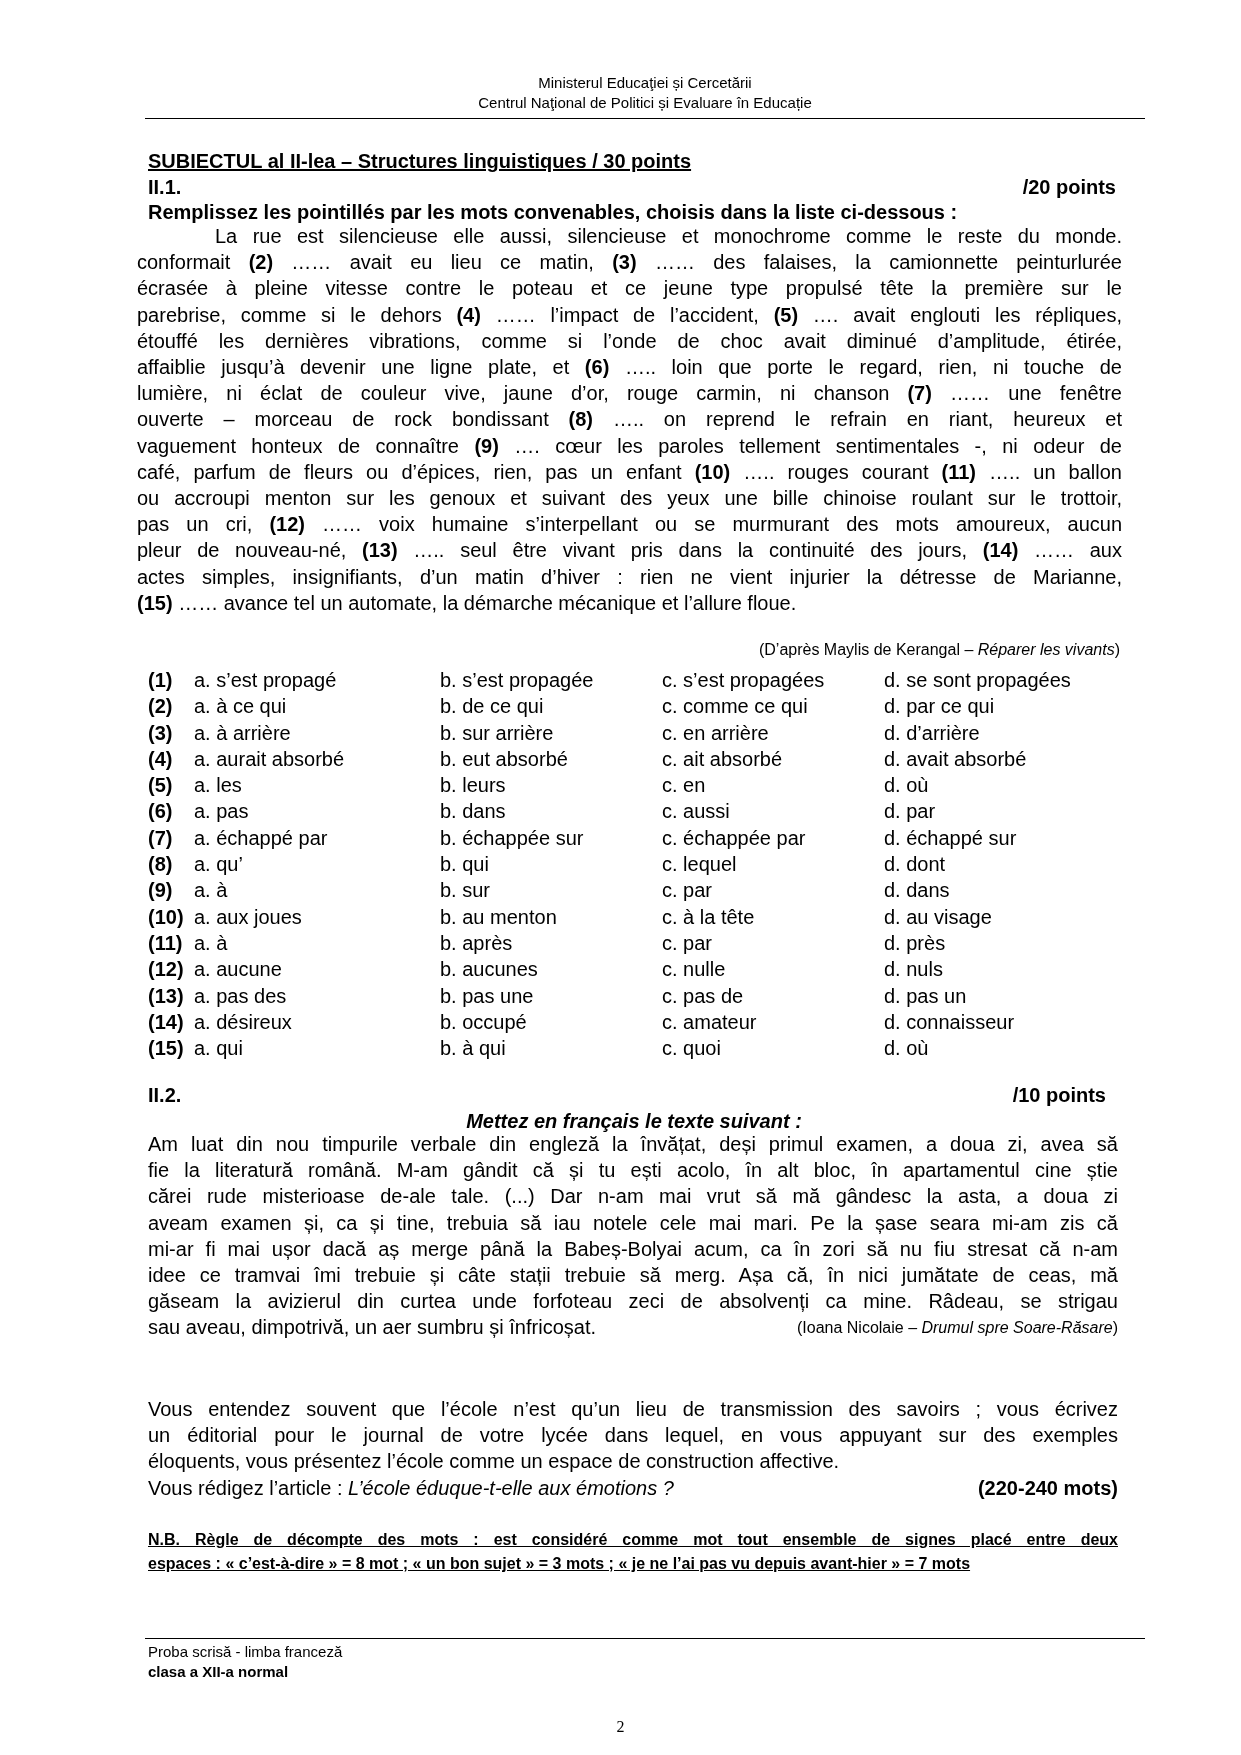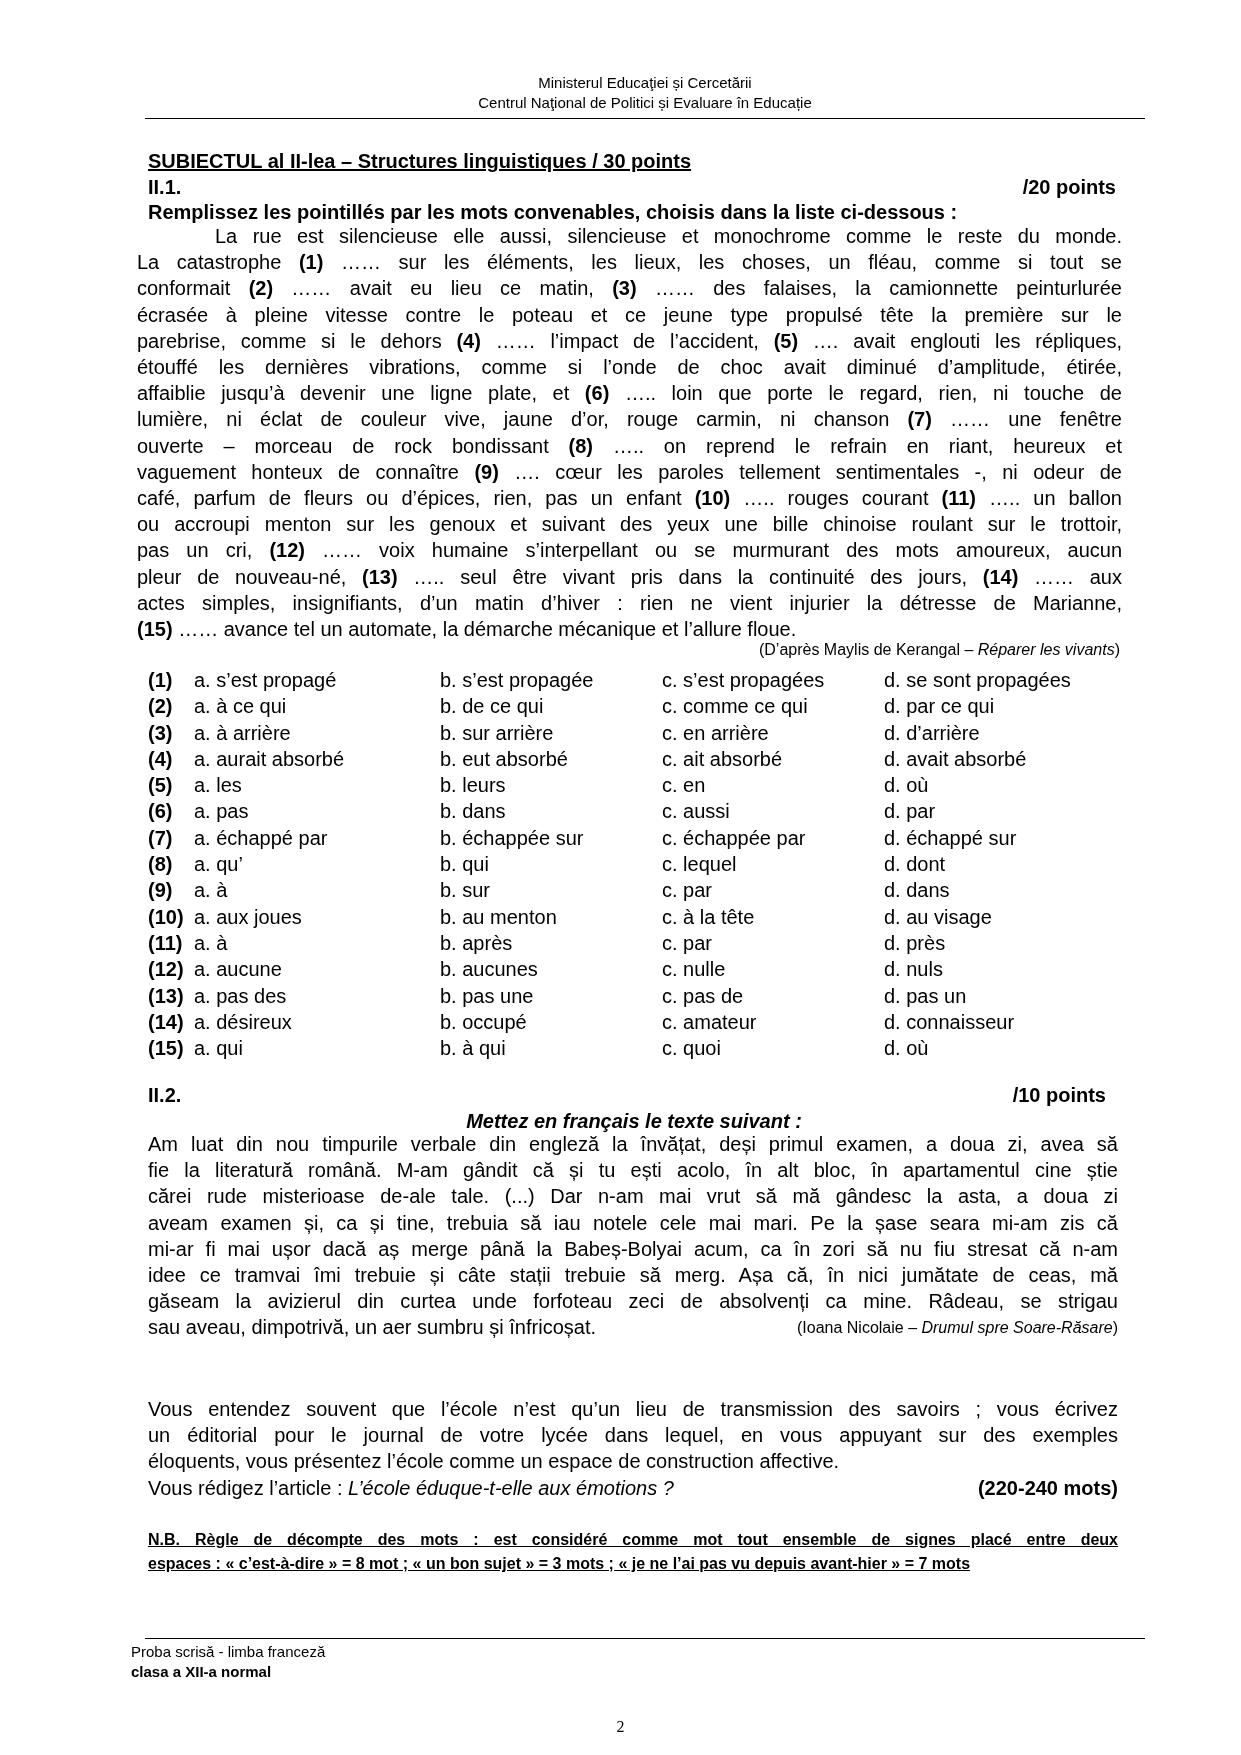--- a/index.html
+++ b/index.html
@@ -34,21 +34,21 @@
   .opt-b { width: 222px; }
   .opt-c { width: 222px; }
   .opt-d { width: 236px; }
 
   .nb { font-weight: bold; font-size: 16px; line-height: 24px; }
   .nb .ln { display: block; text-align: justify; text-align-last: justify; white-space: nowrap; }
   .nb .ln.last { text-align-last: left; }
 
   .footer-rule { position: absolute; left: 145px; top: 1638px; width: 1000px; height: 0;
                  border-top: 1.5px solid #000; }
-  .footer { position: absolute; left: 131px; top: 1642px; font-size: 15px; line-height: 20px; }
+  .footer { position: absolute; left: 148px; top: 1642px; font-size: 15px; line-height: 20px; }
   .footer .b { font-weight: bold; }
   .page-num { position: absolute; left: 0; width: 1241px; top: 1718px; text-align: center;
               font-family: "Liberation Serif", "DejaVu Serif", serif; font-size: 16px; }
 </style>
 </head>
 <body>
 
 <div class="page">
 
   <div class="header">
@@ -61,21 +61,20 @@
     <div class="sec-title">SUBIECTUL al II-lea – Structures linguistiques / 30 points</div>
     <div class="row-split" style="margin-top:2px;">
       <span>II.1.</span>
       <span style="padding-right:4px;">/20 points</span>
     </div>
     <div class="instr" style="margin-top:0px;">Remplissez les pointillés par les mots convenables, choisis dans la liste ci-dessous :</div>
   </div>
 
   <div class="block para" style="top:223px; left:137px; width:985px;" id="passage1">
       <span class="ln indent">La rue est silencieuse elle aussi, silencieuse et monochrome comme le reste du monde.</span>
-      <span class="ln">La catastrophe <b>(1)</b> ……  sur les éléments, les lieux, les choses, un fléau, comme si tout se</span>
       <span class="ln">conformait <b>(2)</b> …… avait eu lieu ce matin, <b>(3)</b> …… des falaises, la camionnette peinturlurée</span>
       <span class="ln">écrasée à pleine vitesse contre le poteau et ce jeune type propulsé tête la première  sur le</span>
       <span class="ln">parebrise, comme si le dehors <b>(4)</b> …… l’impact de l’accident, <b>(5)</b> ….  avait englouti les répliques,</span>
       <span class="ln">étouffé les  dernières vibrations, comme si l’onde de choc avait diminué d’amplitude, étirée,</span>
       <span class="ln">affaiblie jusqu’à devenir une ligne plate, et <b>(6)</b> ….. loin que porte le regard, rien, ni touche de</span>
       <span class="ln">lumière, ni éclat de couleur vive, jaune d’or, rouge carmin, ni chanson <b>(7)</b> ……  une fenêtre</span>
       <span class="ln">ouverte – morceau de rock bondissant <b>(8)</b> …..  on reprend le refrain en riant, heureux et</span>
       <span class="ln">vaguement honteux de connaître <b>(9)</b> …. cœur les paroles tellement sentimentales -, ni odeur de</span>
       <span class="ln">café, parfum de fleurs ou d’épices, rien, pas un enfant <b>(10)</b> ….. rouges courant <b>(11)</b> ….. un ballon</span>
       <span class="ln">ou accroupi menton sur les genoux et suivant des yeux une bille chinoise roulant sur le trottoir,</span>

